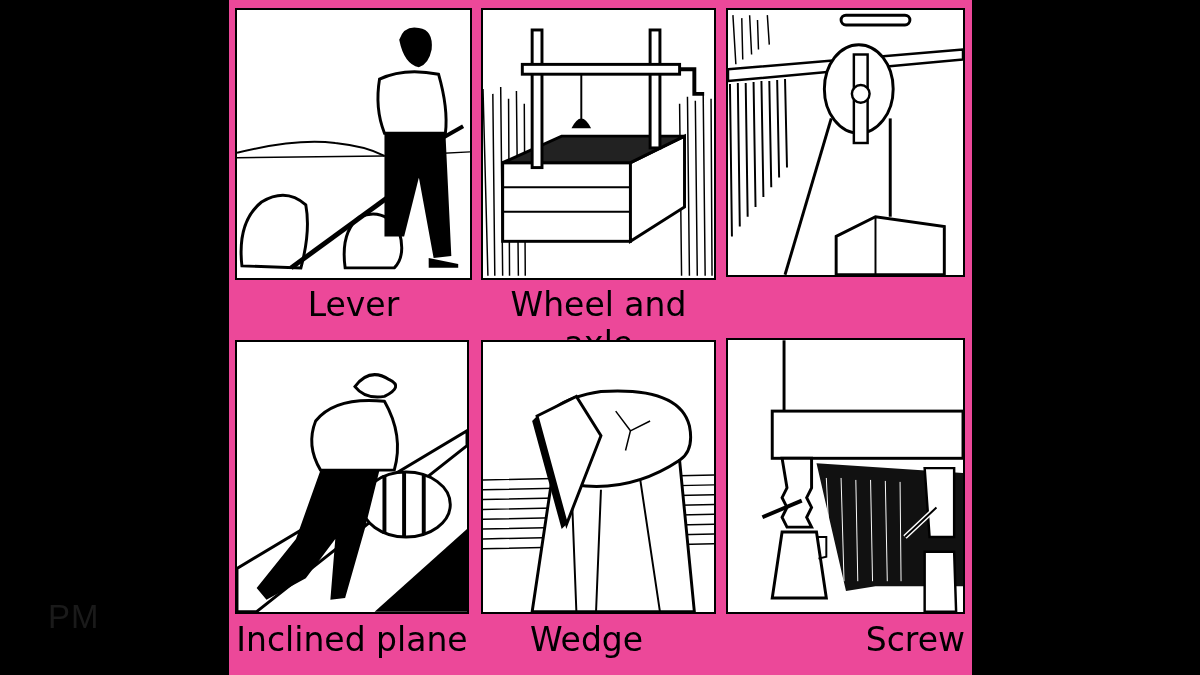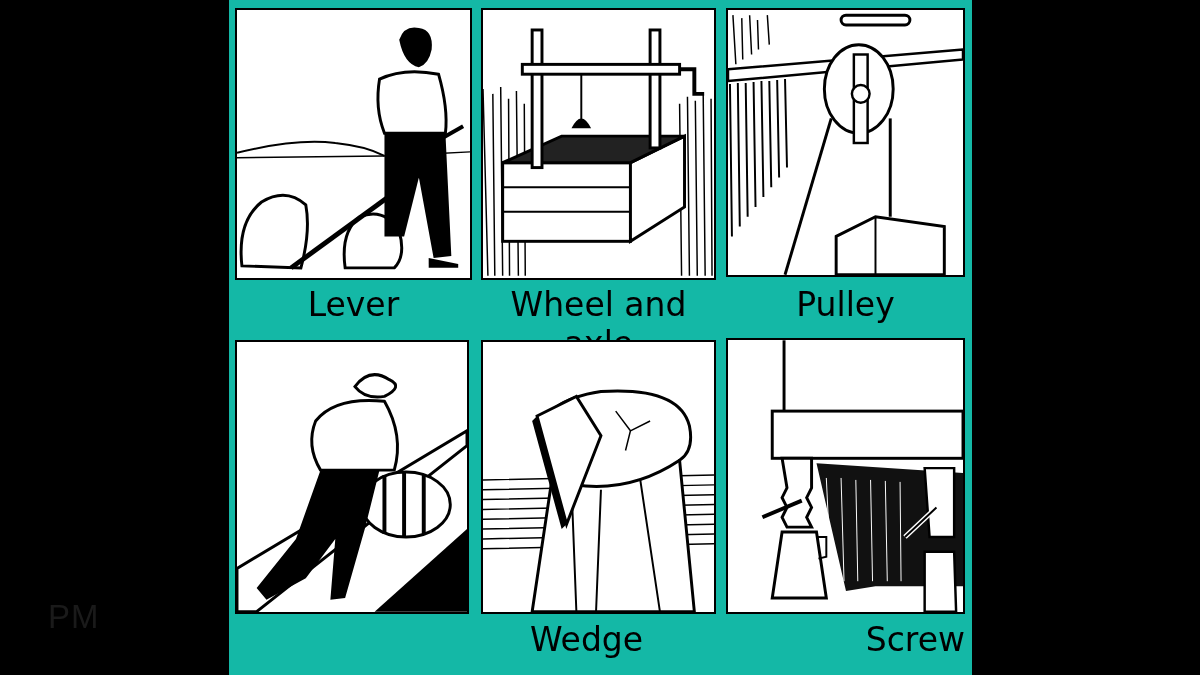--- a/index.html
+++ b/index.html
@@ -1,18 +1,18 @@
 <!DOCTYPE html>
 <html><head>
 <meta charset="utf-8">
 <style>
   html, body { margin:0; padding:0; }
   body { width:1200px; height:675px; background:#000; position:relative; overflow:hidden; font-family:"DejaVu Sans", sans-serif; }
   .watermark { position:absolute; left:48px; top:598px; font-family:"Liberation Sans", sans-serif; font-weight:normal; font-size:33px; color:#1a1a1a; letter-spacing:1px; }
-  .sheet { position:absolute; left:229px; top:0; width:743px; height:675px; background:#14b8a6; }
+  .sheet { position:absolute; left:229px; top:0; width:743px; height:675px; background:#ec4899; }
   .panel { position:absolute; border:2.5px solid #000; box-sizing:border-box; background:#fff; overflow:hidden; }
   .panel svg { position:absolute; left:0; top:0; width:100%; height:100%; }
   .caption { position:absolute; text-align:center; font-family:"DejaVu Sans", sans-serif; font-size:33px; color:#000; font-weight:normal; letter-spacing:0px; }
 </style>
 </head>
 <body>
 
 <div class="watermark">PM</div>
 
 <div class="sheet">
@@ -66,33 +66,33 @@
       <rect x="115" y="5" width="70" height="10" rx="5" fill="#fff" stroke="#000" stroke-width="3"></rect>
       <ellipse cx="133" cy="80" rx="35" ry="45" fill="#fff" stroke="#000" stroke-width="3"></ellipse>
       <rect x="128" y="45" width="14" height="90" fill="#fff" stroke="#000" stroke-width="2.5"></rect>
       <circle cx="135" cy="85" r="9" fill="#fff" stroke="#000" stroke-width="2.5"></circle>
       <line x1="105" y1="110" x2="58" y2="269" stroke="#000" stroke-width="3"></line>
       <line x1="165" y1="110" x2="165" y2="210" stroke="#000" stroke-width="3"></line>
       <path d="M110 230 L150 210 L220 220 L220 269 L110 269 Z" fill="#fff" stroke="#000" stroke-width="3"></path>
       <line x1="150" y1="210" x2="150" y2="269" stroke="#000" stroke-width="2"></line>
     </svg>
   </div>
-  <div class="caption" style="left:497px;top:285px;width:239px;">Pulley</div>
 
   <div class="panel" style="left:6px;top:340px;width:234px;height:274px;">
     <svg viewBox="0 0 234 274">
       <path d="M0 230 L234 90 L234 105 L20 274 L0 274 Z" fill="#fff" stroke="#000" stroke-width="3"></path>
       <path d="M140 274 L234 190 L234 274 Z" fill="#000"></path>
       <path d="M120 45 Q135 25 155 38 Q170 45 150 55 Q130 58 120 45 Z" fill="#fff" stroke="#000" stroke-width="3"></path>
       <path d="M80 80 Q100 55 150 60 Q170 95 160 130 L85 130 Q70 105 80 80 Z" fill="#fff" stroke="#000" stroke-width="3"></path>
       <ellipse cx="172" cy="165" rx="45" ry="33" fill="#fff" stroke="#000" stroke-width="3"></ellipse>
       <path d="M150 135 L150 195 M170 132 L170 198 M190 135 L190 195" stroke="#000" stroke-width="4"></path>
       <path d="M85 130 L145 130 L130 190 L110 260 L95 262 L100 200 L70 240 L30 262 L20 250 L60 200 Z" fill="#000"></path>
     </svg>
   </div>
+  <div class="caption" style="left:0px;top:620px;width:246px;">Inclined plane</div>
 
   <div class="panel" style="left:252px;top:340px;width:235px;height:274px;">
     <svg viewBox="0 0 235 274">
       <rect x="0" y="140" width="235" height="134" fill="#fff"></rect>
       <g stroke="#000" stroke-width="1.5">
         <path d="M0 140 L235 135 M0 150 L235 145 M0 160 L235 155 M0 170 L235 165 M0 180 L235 175 M0 190 L235 185 M0 200 L235 195 M0 210 L235 205"></path>
       </g>
       <path d="M60 100 Q55 60 120 50 Q200 45 210 85 Q215 110 200 120 L215 274 L50 274 L70 140 Z" fill="#fff" stroke="#000" stroke-width="3"></path>
       <path d="M70 140 Q140 160 200 120" fill="none" stroke="#000" stroke-width="3"></path>
       <path d="M160 140 L180 274 M120 150 L115 274 M90 145 L95 274" stroke="#000" stroke-width="2"></path>

